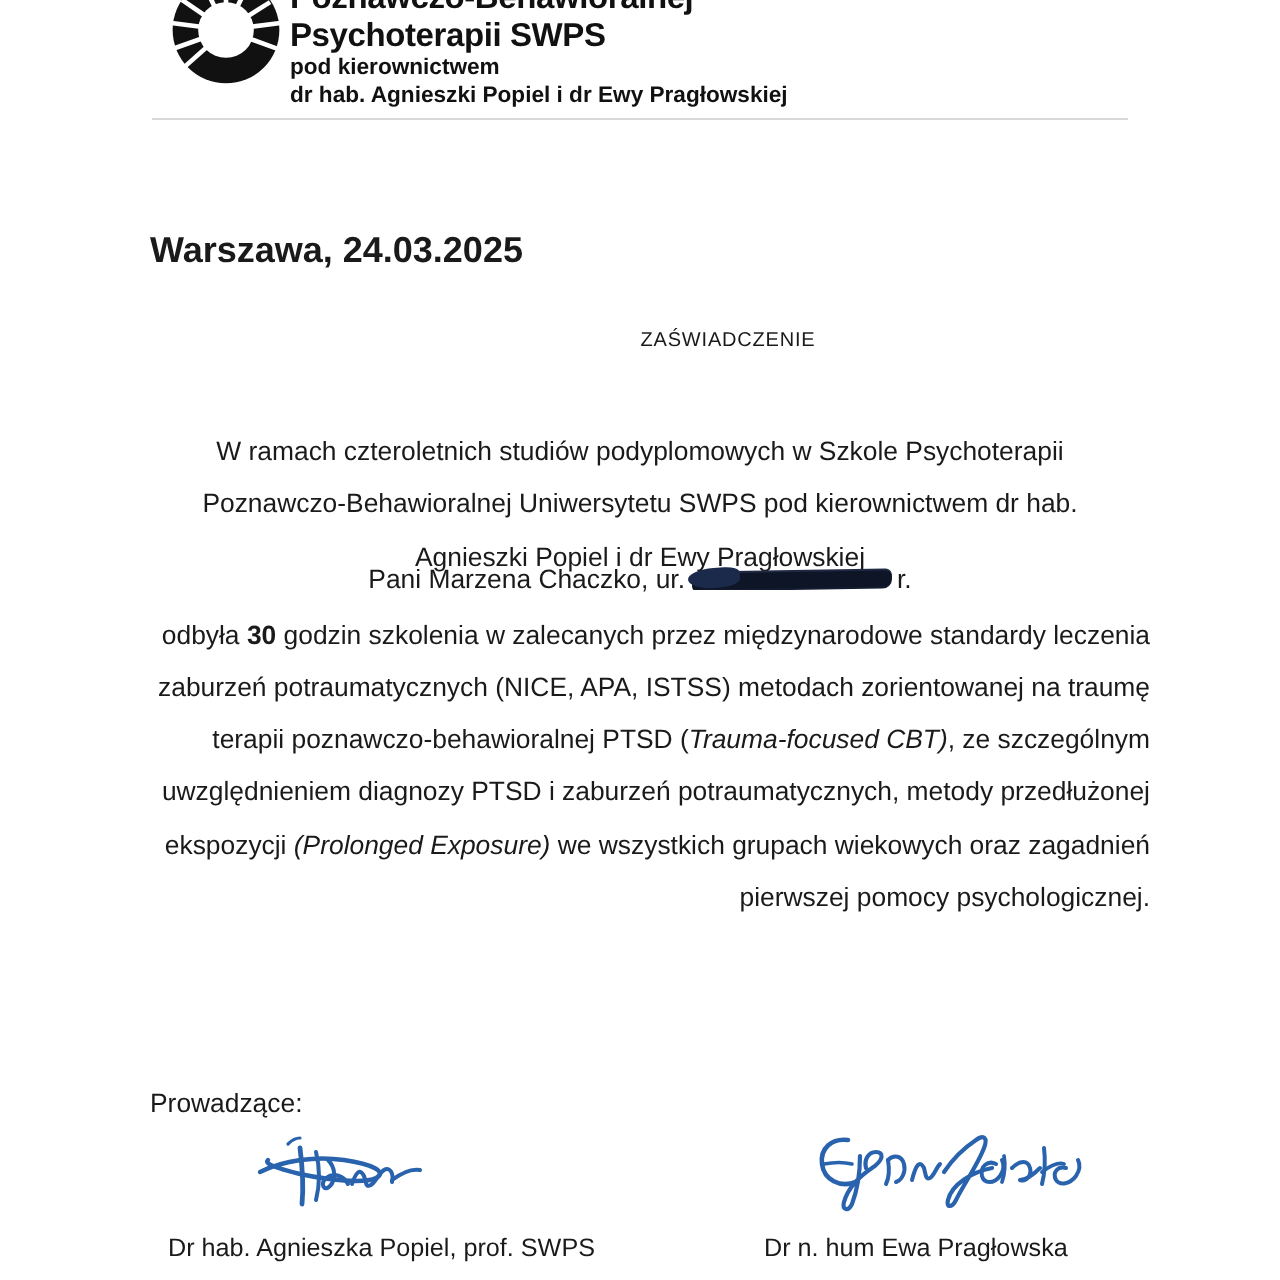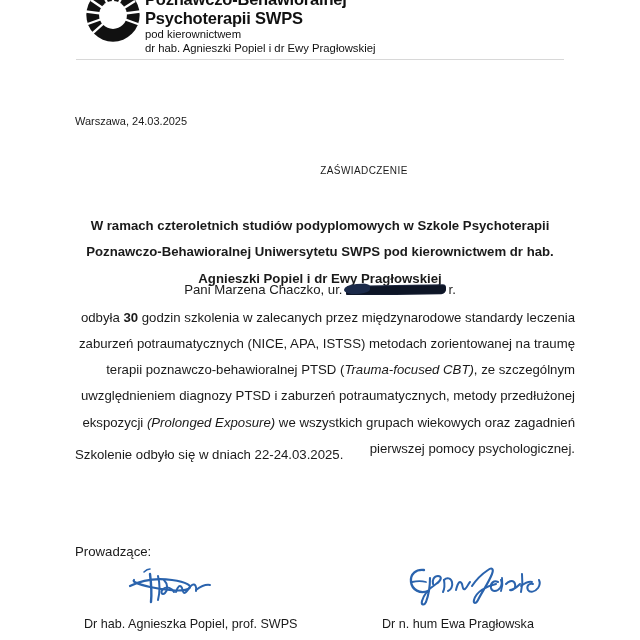--- a/index.html
+++ b/index.html
@@ -41,21 +41,21 @@
   .header-line2 {
     font-size: 16.5px;
     font-weight: bold;
     letter-spacing: -0.2px;
     color: #111;
     white-space: nowrap;
   }
   .header-line3,
   .header-line4 {
     font-size: 11.3px;
-    font-weight: normal;
+    font-weight: bold;
     color: #111;
     white-space: nowrap;
     line-height: 1.22;
   }
   .header-rule {
     position: absolute;
     left: 76px;
     top: 59px;
     width: 488px;
     height: 1px;
@@ -66,42 +66,42 @@
   .doc {
     position: absolute;
     left: 0;
     top: 0;
     width: 640px;
   }
   .place-date {
     position: absolute;
     left: 75px;
     top: 115px;
-    font-size: 11px;
+    font-size: 18px;
+    font-weight: bold;
   }
   .doc-title {
     position: absolute;
     left: 0;
     top: 165px;
     width: 640px;
     text-align: center;
     font-size: 10px;
     letter-spacing: 0.4px;
     padding-left: 44px;
   }
 
   .intro {
     position: absolute;
     left: 75px;
     top: 213px;
     width: 490px;
     text-align: center;
     font-size: 13.2px;
     line-height: 2.0;
-    font-weight: bold;
   }
   .recipient {
     position: absolute;
     left: 75px;
     top: 282px;
     width: 490px;
     text-align: center;
     font-size: 13.2px;
     font-weight: normal;
     white-space: nowrap;
@@ -255,21 +255,20 @@
 
   <div class="recipient">
     <span>Pani Marzena Chaczko, ur.</span><span class="redaction"></span><span>r.</span>
   </div>
 
   <div class="para">
     <span>odbyła </span><b>30</b><span> godzin szkolenia w zalecanych przez międzynarodowe standardy leczenia zaburzeń potraumatycznych (NICE, APA, ISTSS)  metodach zorientowanej na traumę terapii poznawczo-behawioralnej PTSD (</span><i>Trauma-focused CBT)</i><span>, ze szczególnym uwzględnieniem diagnozy PTSD i zaburzeń potraumatycznych, metody przedłużonej ekspozycji </span><i>(Prolonged Exposure)</i><span> we wszystkich grupach wiekowych oraz zagadnień pierwszej pomocy psychologicznej.</span>
   </div>
 
   <div class="para2">
-    <div>Szkolenie odbyło się w dniach 22-24.03.2025.</div>
   </div>
 
   <div class="lead-in">Prowadzące:</div>
 </div>
 
 <div class="sig-block">
 
   <div class="sig-left">
     <svg viewBox="0 0 120 48" width="120" height="48" aria-hidden="true">
       <g fill="none" stroke="#2a63ad" stroke-linecap="round" stroke-linejoin="round">

